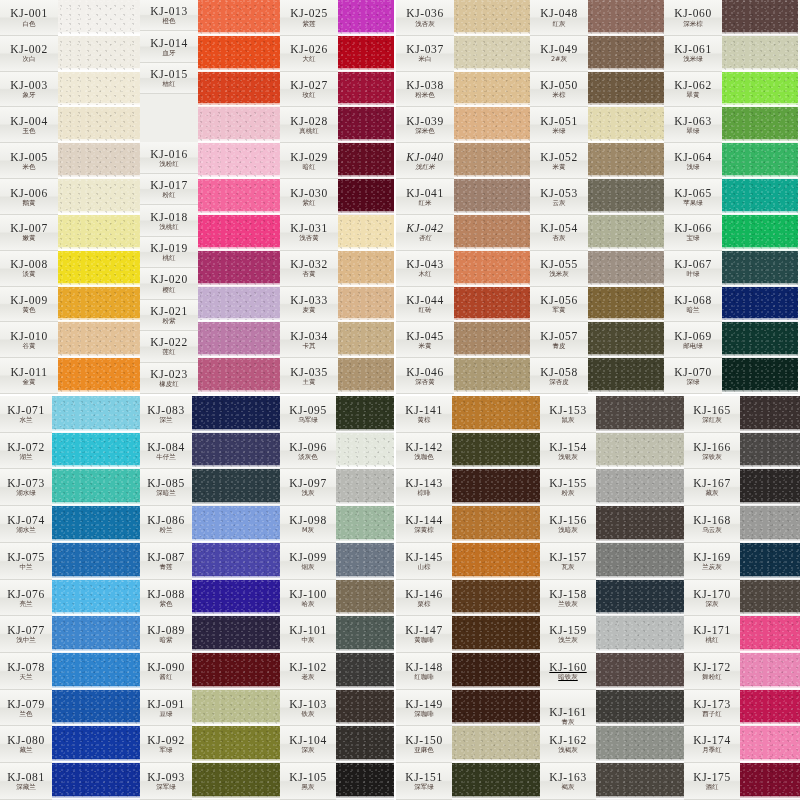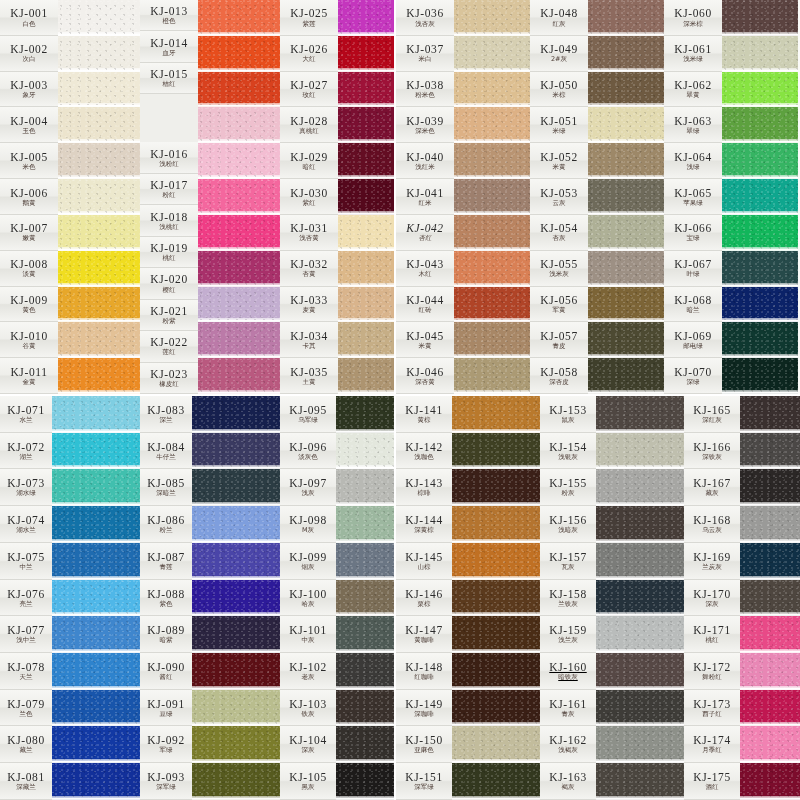--- a/index.html
+++ b/index.html
@@ -343,21 +343,21 @@
             <div class="cn">米白</div>
           </div>
           <div class="lbl" style="height: 35.8182px;">
             <div class="code">KJ-038</div>
             <div class="cn">粉米色</div>
           </div>
           <div class="lbl" style="height: 35.8182px;">
             <div class="code">KJ-039</div>
             <div class="cn">深米色</div>
           </div>
-          <div class="lbl" style="height: 35.8182px;">
+          <div class="lbl" style="height: 35.8182px; font-style: italic;">
             <div class="code">KJ-040</div>
             <div class="cn">浅红米</div>
           </div>
           <div class="lbl" style="height: 35.8182px;">
             <div class="code">KJ-041</div>
             <div class="cn">红米</div>
           </div>
           <div class="lbl" style="height: 35.8182px; font-style: italic;">
             <div class="code">KJ-042</div>
             <div class="cn">杏红</div>
@@ -944,21 +944,21 @@
             <div class="cn">兰铁灰</div>
           </div>
           <div class="lbl" style="height: 36.7273px;">
             <div class="code">KJ-159</div>
             <div class="cn">浅兰灰</div>
           </div>
           <div class="lbl" style="height: 36.7273px; text-decoration: underline;">
             <div class="code">KJ-160</div>
             <div class="cn">暗铁灰</div>
           </div>
-          <div class="lbl" style="height: 36.7273px;">
+          <div class="lbl" style="height: 36.7273px; justify-content: flex-end;">
             <div class="code">KJ-161</div>
             <div class="cn">青灰</div>
           </div>
           <div class="lbl" style="height: 36.7273px;">
             <div class="code">KJ-162</div>
             <div class="cn">浅褐灰</div>
           </div>
           <div class="lbl" style="height: 36.7273px;">
             <div class="code">KJ-163</div>
             <div class="cn">褐灰</div>

